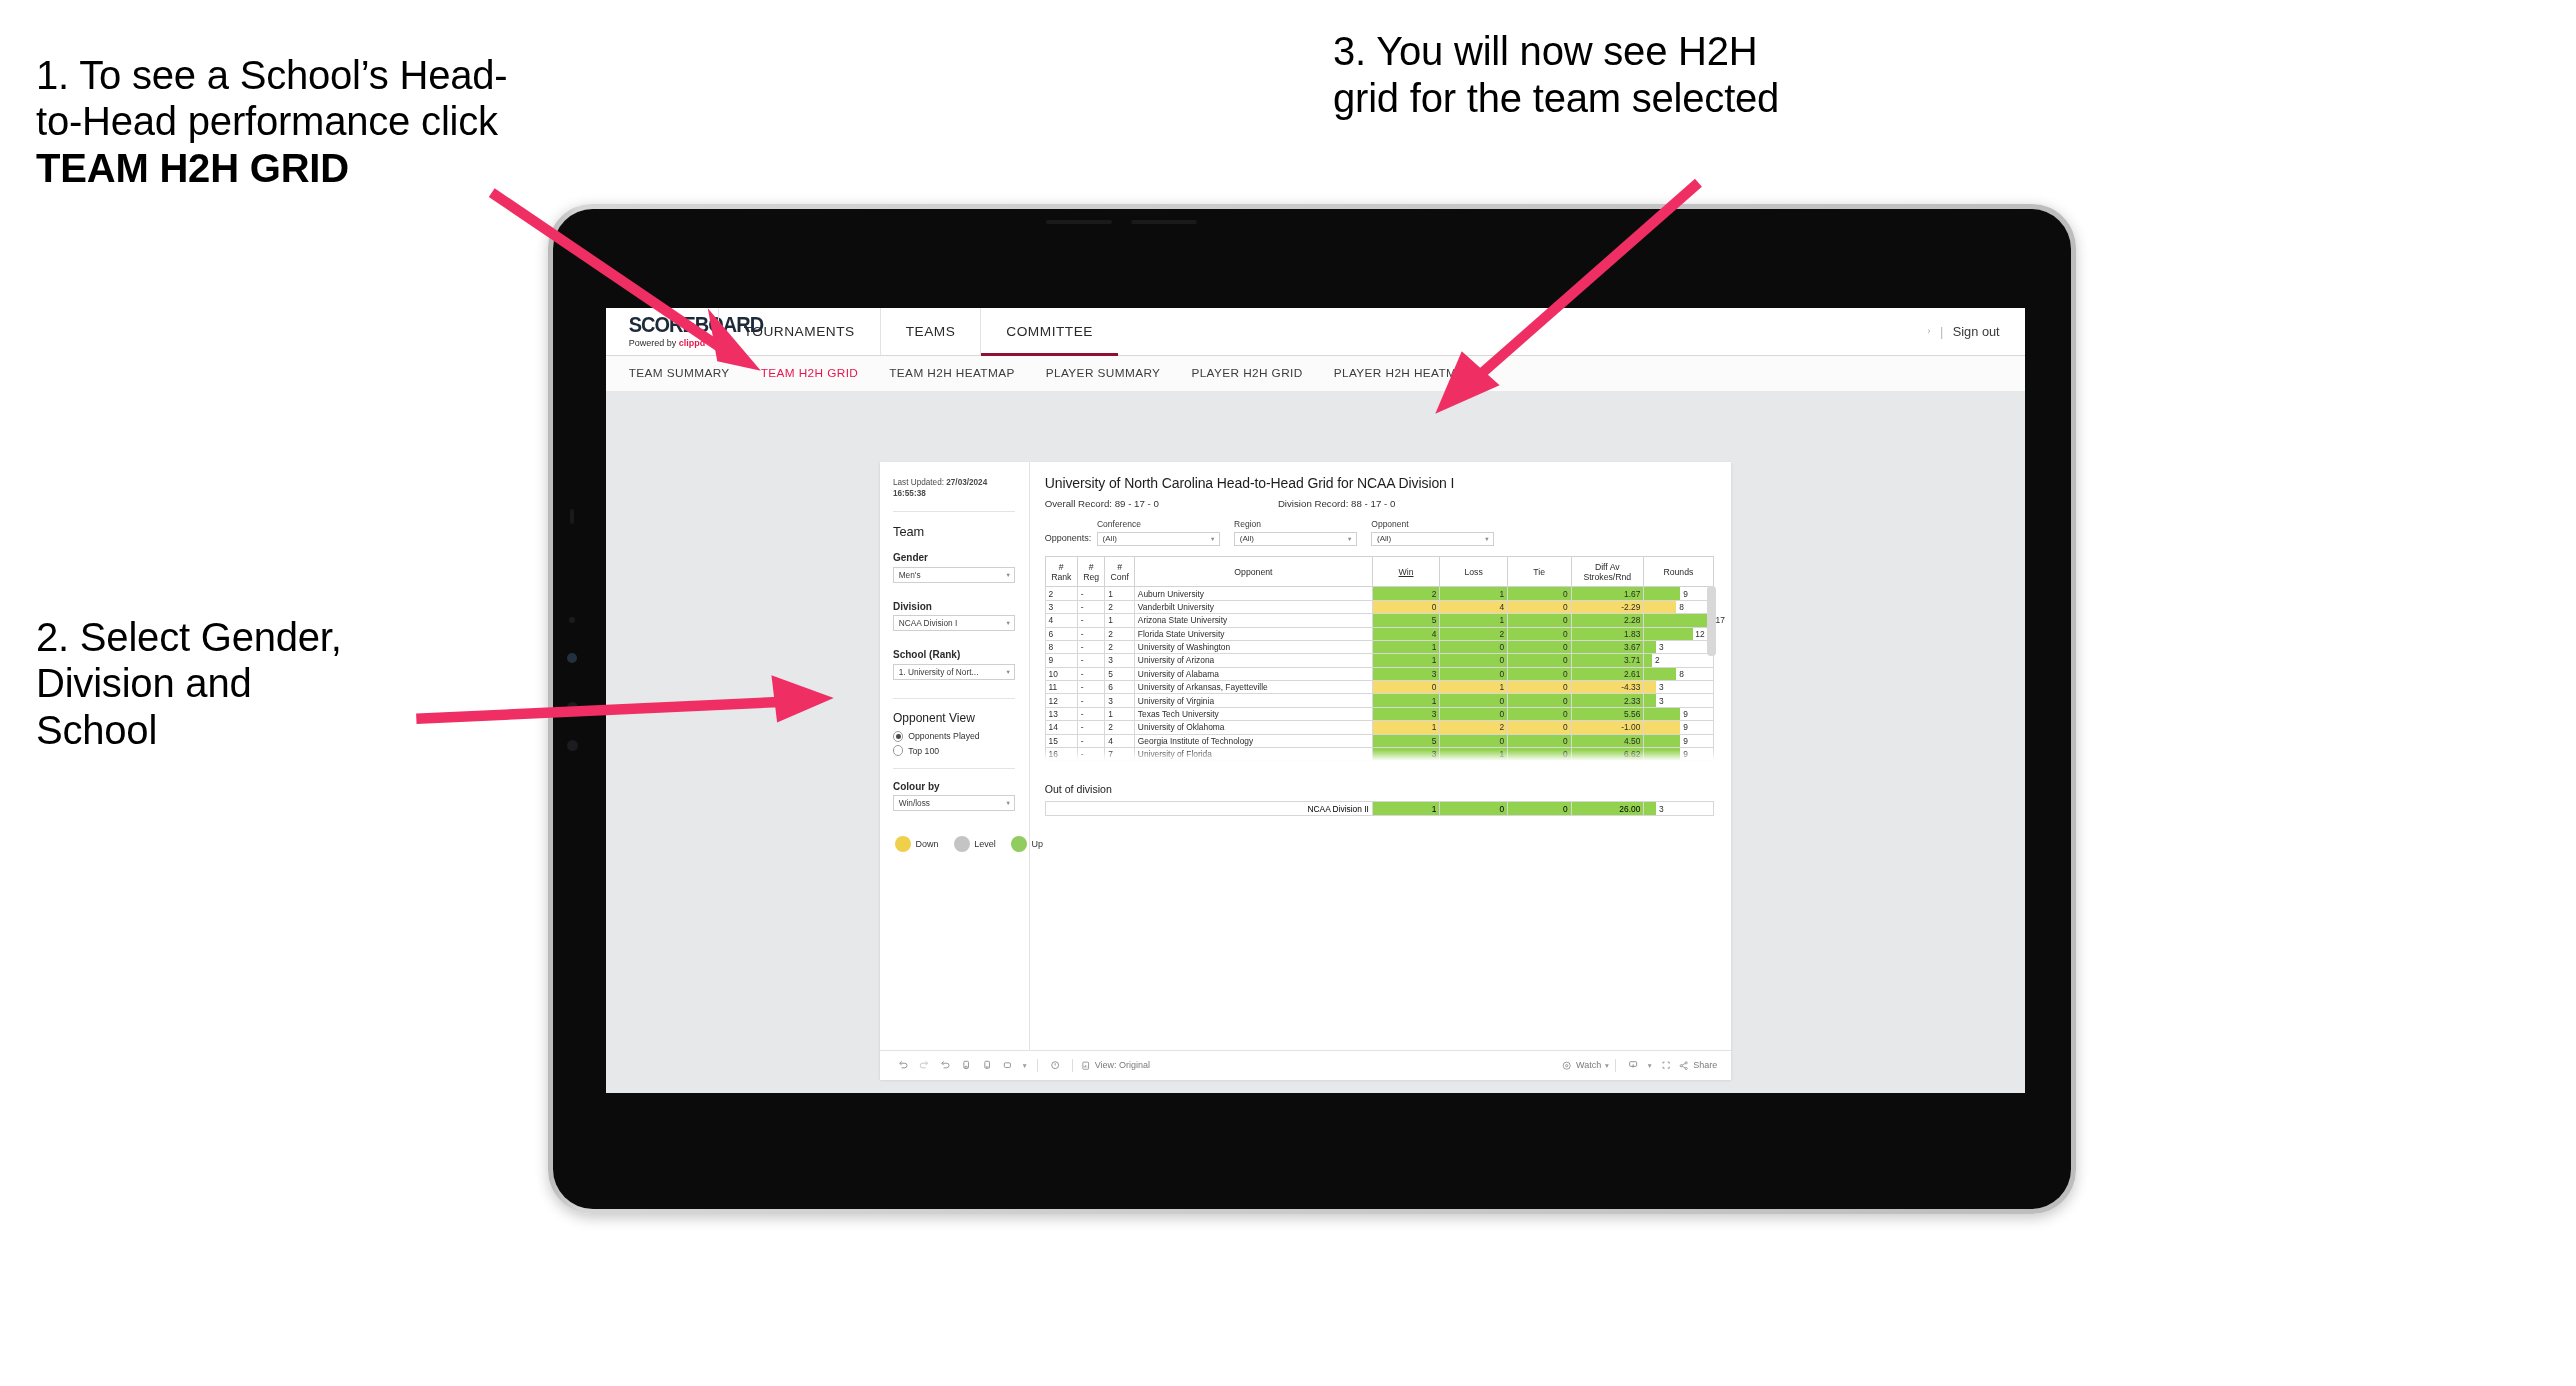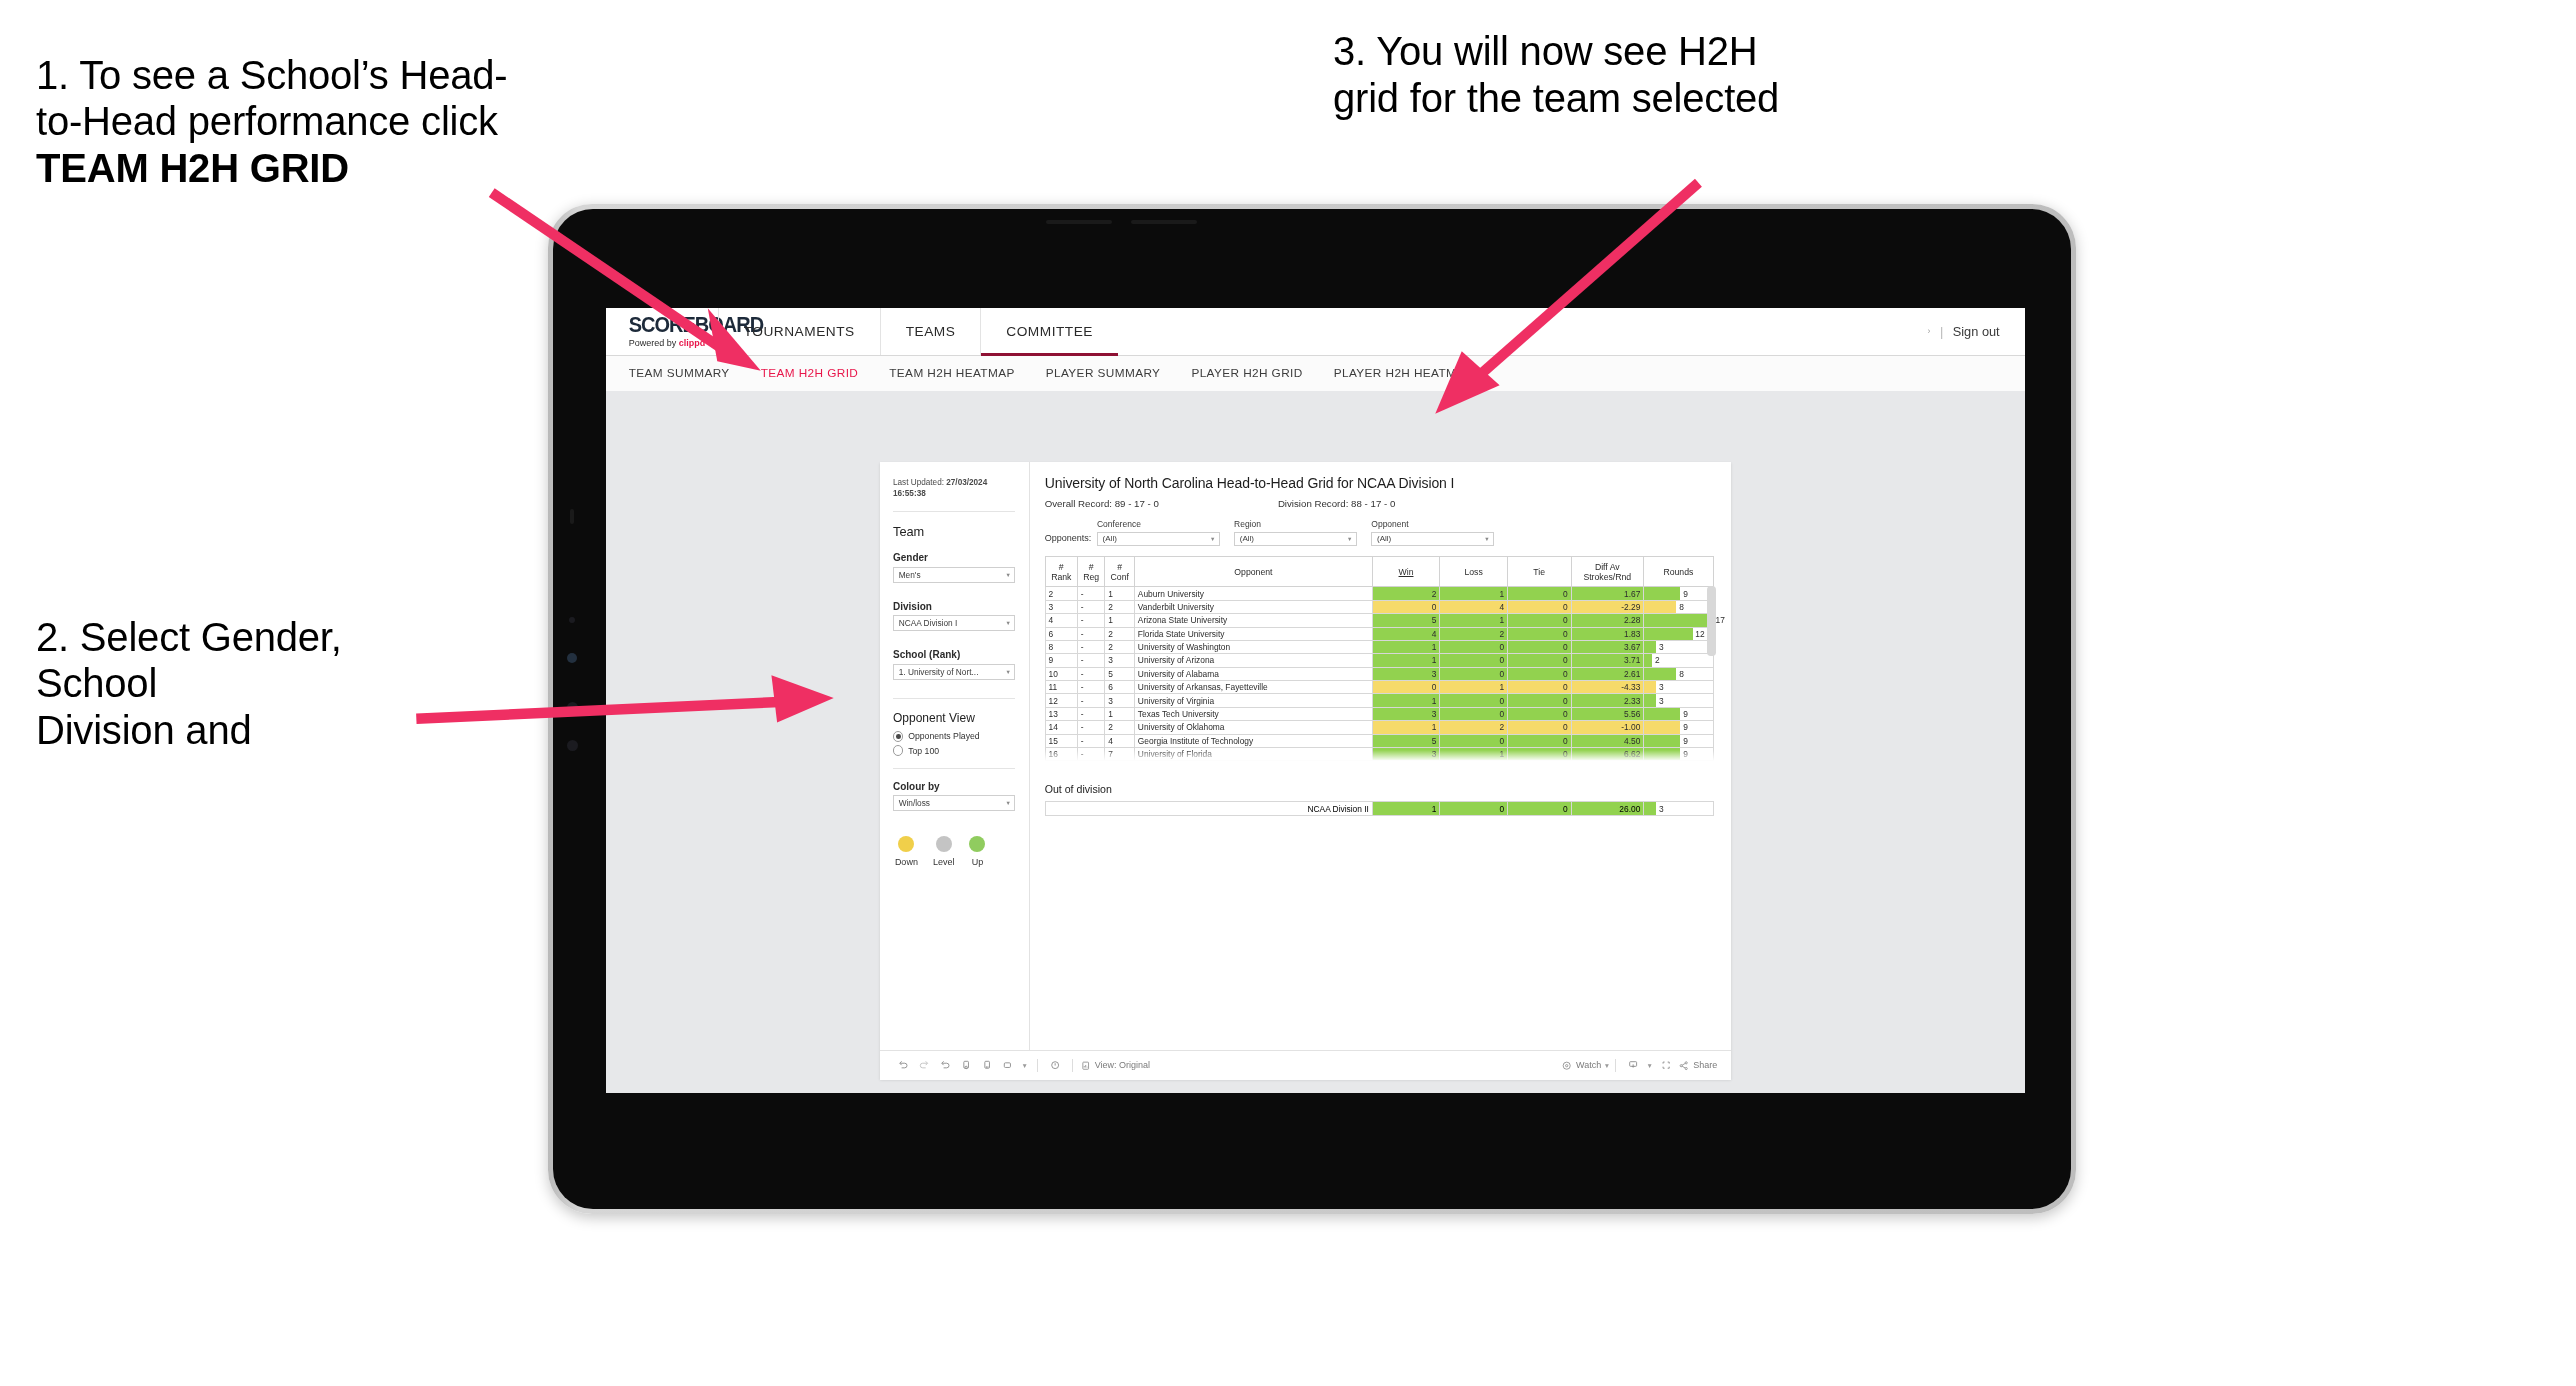--- a/index.html
+++ b/index.html
@@ -74,21 +74,21 @@
   .side-h{font-size:12.8px;color:#222;margin-bottom:13.3px;font-weight:400;}
   .side-h.small{font-size:12px;margin-bottom:6.6px;}
   .fld-label{font-size:10px;font-weight:700;color:#2b2b2b;margin-bottom:3.8px;}
   .dd{height:16px;border:0.9px solid #cfcfcf;background:#fff;display:flex;align-items:center;padding:0 4.7px;font-size:8.3px;color:#3b3b3b;justify-content:space-between;box-sizing:border-box;}
   .dd .arw{color:#8a8a8a;font-size:6.6px;}
   .fld{margin-bottom:18px;}
   .radio-row{display:flex;align-items:center;gap:4.7px;margin-bottom:3.8px;font-size:8.7px;color:#333;}
   .radio{width:8.5px;height:8.5px;border-radius:50%;border:0.9px solid #9b9b9b;background:#fff;position:relative;flex:none;}
   .radio.on::after{content:"";position:absolute;left:1.9px;top:1.9px;width:4.7px;height:4.7px;border-radius:50%;background:#4a4a4a;}
   #legend{display:flex;gap:15px;margin-top:25px;padding-left:1.9px;}
-  .lg{display:flex;flex-direction:column;align-items:center;gap:4.7px;}
+  .lg{display:flex;flex-direction:row;align-items:center;gap:4.7px;}
   .lg .dot{width:16px;height:16px;border-radius:50%;}
   .lg .cap{font-size:9px;color:#333;}
 
   
   #main{flex:1;padding:13.3px 17px 0 15px;box-sizing:border-box;min-width:0;overflow:hidden;}
   #viz-title{font-size:14px;color:#1d1d1d;letter-spacing:-0.1px;}
   #records{display:flex;margin-top:6.6px;font-size:9.7px;color:#333;}
   #records .r2{margin-left:119px;}
   #records b{font-weight:400;}
   #opp-filters{display:flex;align-items:flex-end;margin-top:10.4px;gap:0;}
@@ -131,22 +131,22 @@
 <body>
 
 <div class="anno" id="anno-1">
   <div>1. To see a School’s Head-</div>
   <div>to-Head performance click</div>
   <div class="bold">TEAM H2H GRID</div>
 </div>
 
 <div class="anno" id="anno-2">
   <div>2. Select Gender,</div>
+  <div>Division and</div>
   <div>School</div>
-  <div>Division and</div>
 </div>
 
 <div class="anno" id="anno-3">
   <div>3. You will now see H2H</div>
   <div>grid for the team selected</div>
 </div>
 
 <div id="tablet">
   <div id="tablet-body">
     <span class="speaker" style="left:17px;top:300px;width:4.7px;height:15px;"></span>

